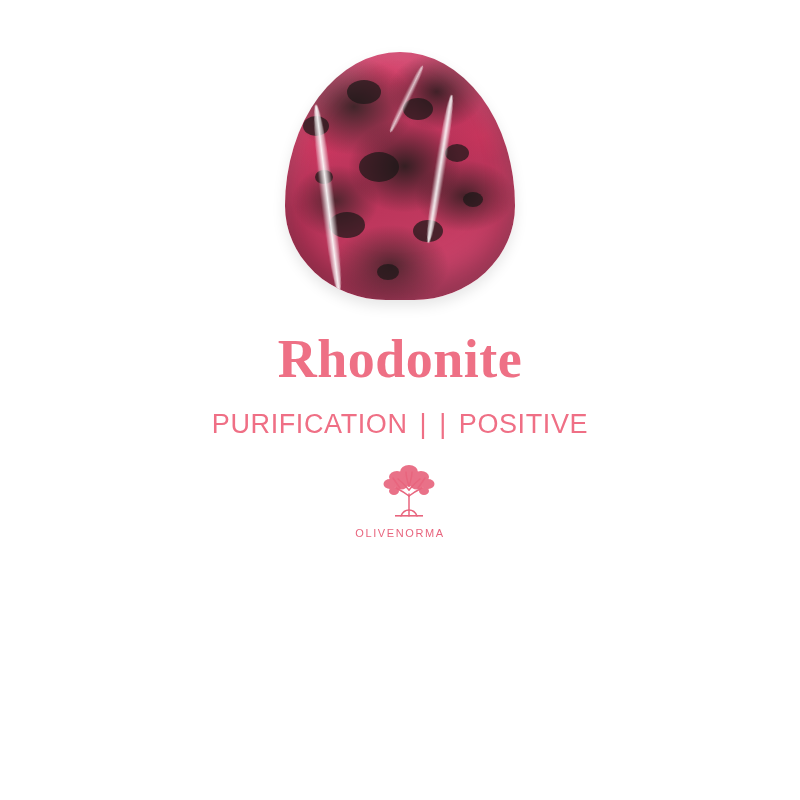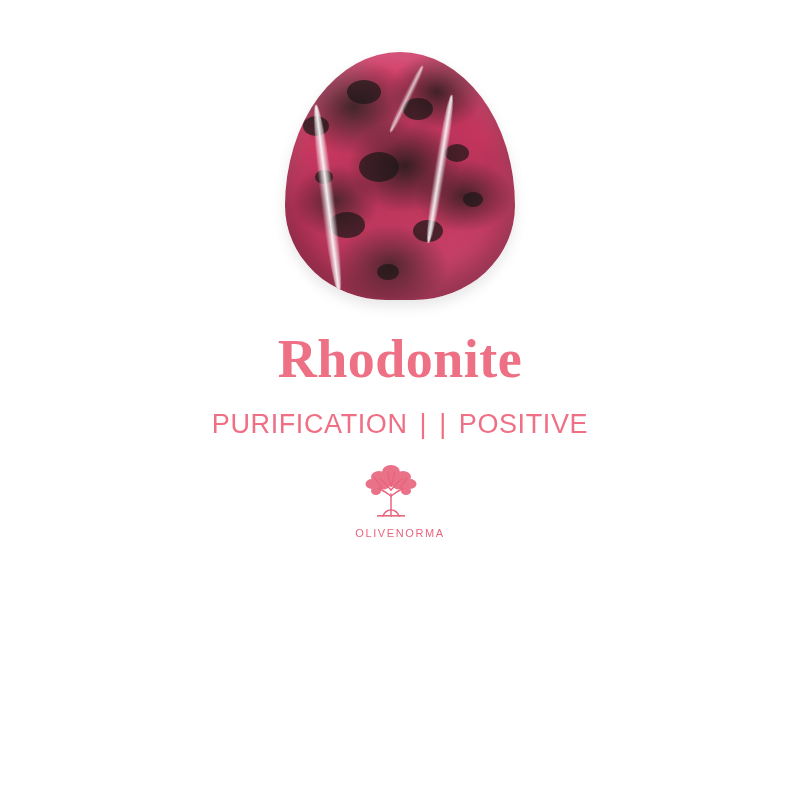--- a/index.html
+++ b/index.html
@@ -110,21 +110,21 @@
     font-size: 24.5px;
     line-height: 1.85;
     color: #1d1d1d;
   }
 
   
   .logo {
     margin-top: 14px;
     display: flex;
     flex-direction: column;
-    align-items: flex-start;
+    align-items: flex-end;
   }
   .logo-mark {
     width: 72px;
     height: 72px;
     display: block;
   }
   .logo-text {
     margin-top: 1px;
     font-family: "Liberation Sans", sans-serif;
     font-size: 11px;

